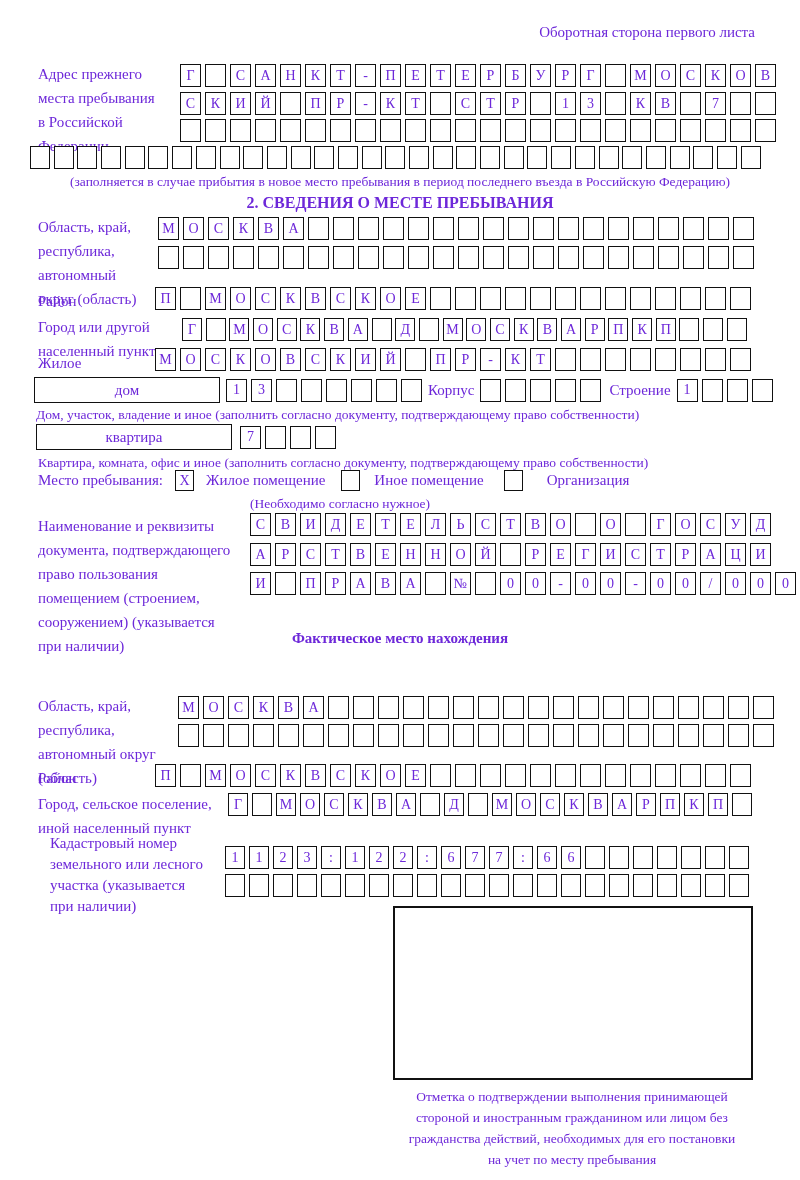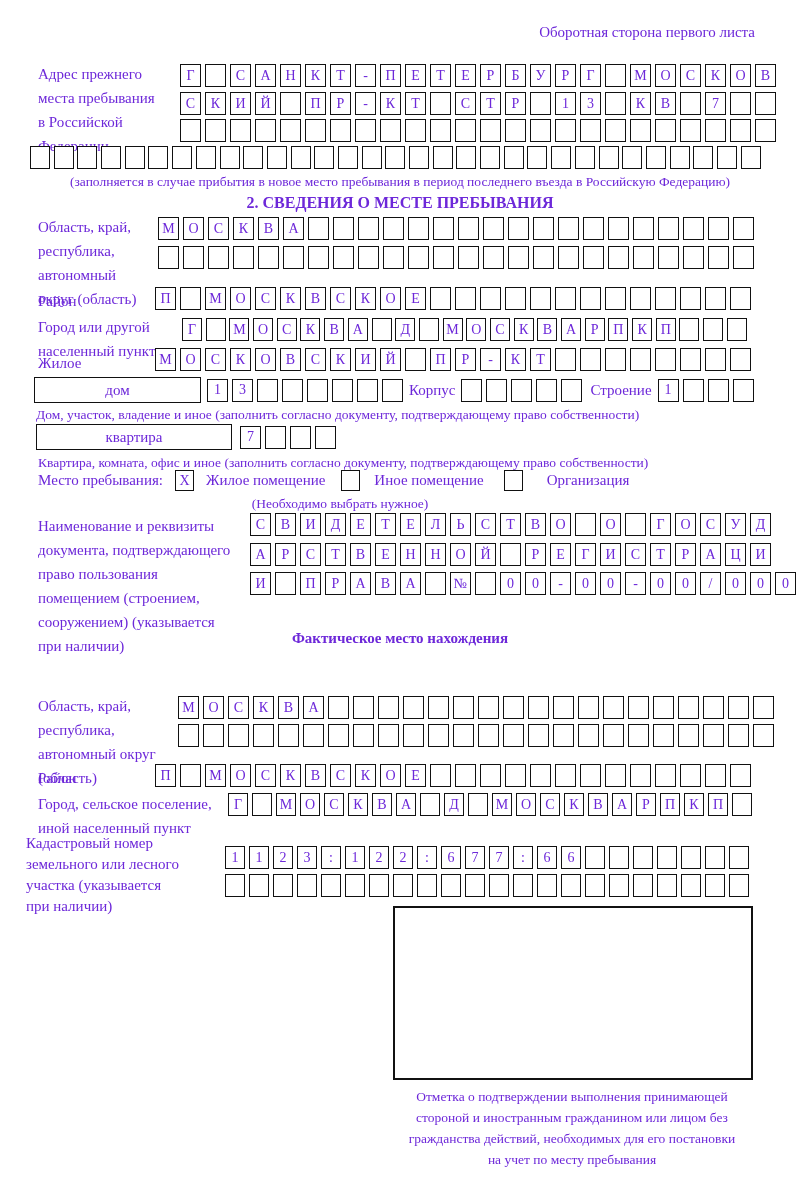--- a/index.html
+++ b/index.html
@@ -299,21 +299,21 @@
       <span class="cell"></span>
       <span class="cell"></span>
       <span class="cell"></span>
       <span class="cell"></span>
       <span class="cell"></span>
       <span class="cell"></span>
       <span class="cell"></span>
     </div>
 
   <div class="abs row" style="left:34px;top:377px">
-    <div class="bigbox" style="width:167px">дом</div>
+    <div class="bigbox" style="width:186px">дом</div>
     <div class="cellrow" style="margin-left:6px">
         <span class="cell">1</span>
         <span class="cell">3</span>
         <span class="cell"></span>
         <span class="cell"></span>
         <span class="cell"></span>
         <span class="cell"></span>
         <span class="cell"></span>
         <span class="cell"></span>
       </div>
@@ -348,21 +348,21 @@
 
   <div class="abs row" style="left:38px;top:470px">
     <div class="inline-label">Место пребывания:</div>
     <span class="checkbox" style="margin-left:12px">X</span>
     <div class="inline-label" style="margin-left:12px">Жилое помещение</div>
     <span class="checkbox" style="margin-left:16px"></span>
     <div class="inline-label" style="margin-left:14px">Иное помещение</div>
     <span class="checkbox" style="margin-left:20px"></span>
     <div class="inline-label" style="margin-left:24px">Организация</div>
   </div>
-  <div class="abs caption center" style="left:100px;top:494px;width:480px">(Необходимо выбрать нужное)</div>
+  <div class="abs caption center" style="left:100px;top:494px;width:480px">(Необходимо согласно нужное)</div>
 
   <div class="abs label" style="left:38px;top:514px;width:215px;line-height:24px">Наименование и реквизиты
 документа, подтверждающего
 право пользования
 помещением (строением,
 сооружением) (указывается
 при наличии)</div>
   <div class="abs cellrow" style="left:250px;top:513px">
       <span class="cell">С</span>
       <span class="cell">В</span>
@@ -541,21 +541,21 @@
       <span class="cell">К</span>
       <span class="cell">В</span>
       <span class="cell">А</span>
       <span class="cell">Р</span>
       <span class="cell">П</span>
       <span class="cell">К</span>
       <span class="cell">П</span>
       <span class="cell"></span>
     </div>
 
-  <div class="abs label" style="left:26px;top:833px;width:190px;line-height:21px">Кадастровый номер
+  <div class="abs label" style="left:50px;top:833px;width:190px;line-height:21px">Кадастровый номер
 земельного или лесного
 участка (указывается
 при наличии)</div>
   <div class="abs cellrow narrow" style="left:225px;top:846px">
       <span class="cell">1</span>
       <span class="cell">1</span>
       <span class="cell">2</span>
       <span class="cell">3</span>
       <span class="cell">:</span>
       <span class="cell">1</span>

